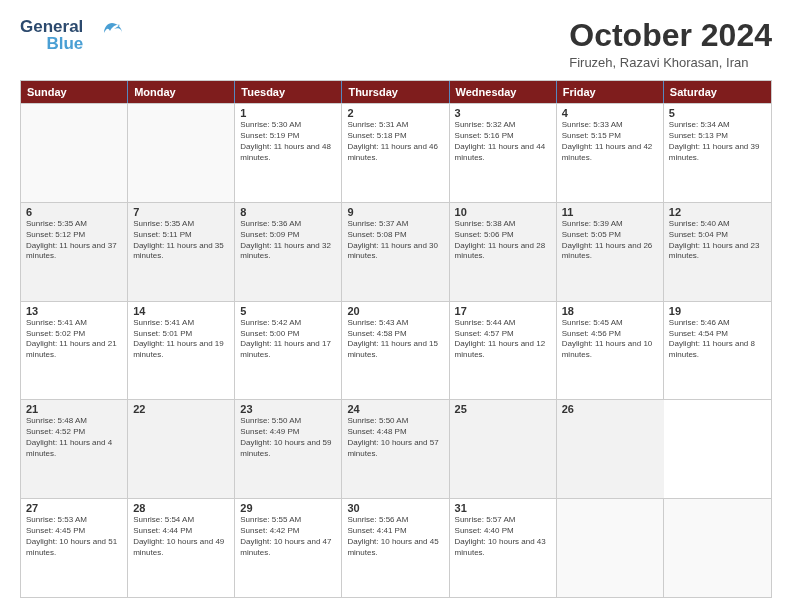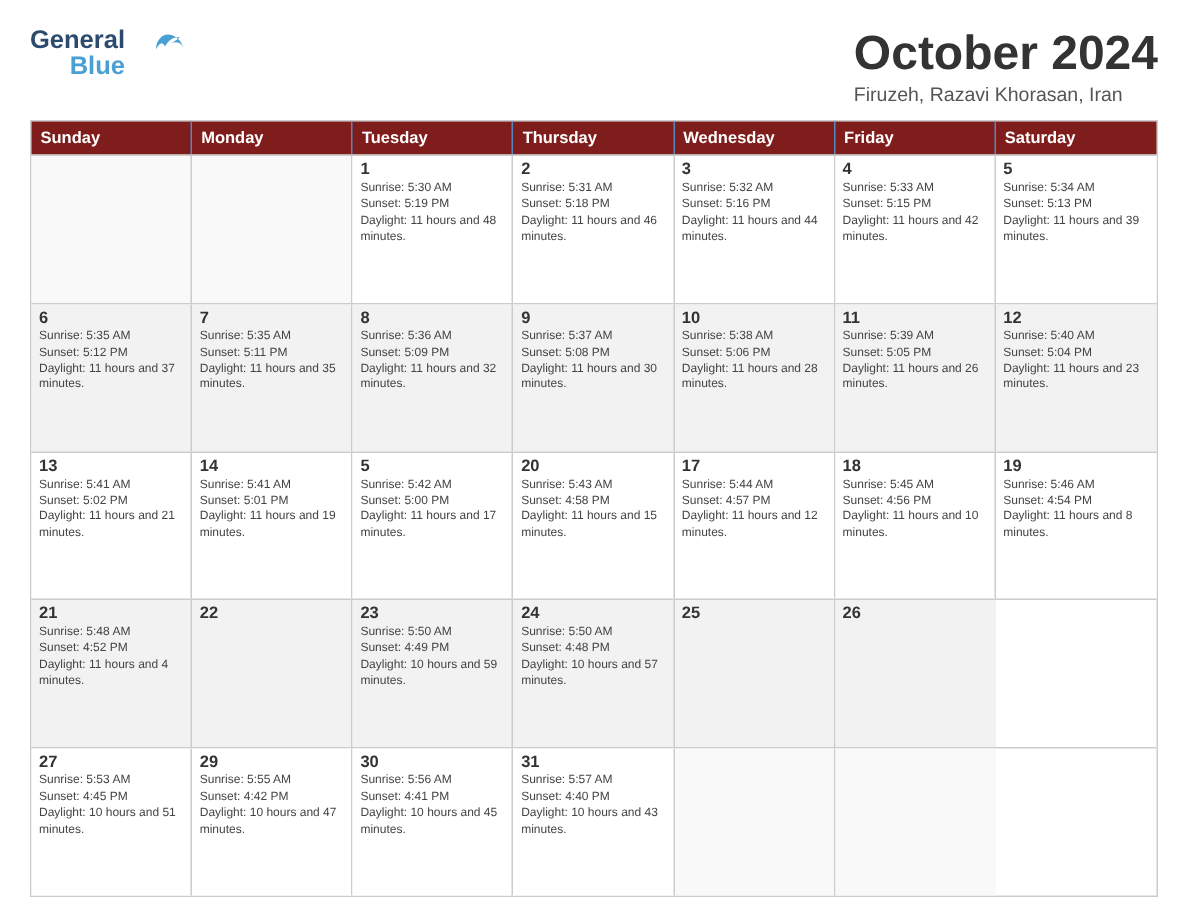--- a/index.html
+++ b/index.html
@@ -247,20 +247,24 @@
           <div class="cal-cell">
             <div class="cell-day">26</div>
           </div>
         </div>
         <div class="cal-row">
           <div class="cal-cell">
             <div class="cell-day">27</div>
             <div class="cell-info">Sunrise: 5:53 AM<br>Sunset: 4:45 PM<br>Daylight: 10 hours and 51 minutes.</div>
           </div>
           <div class="cal-cell">
+            <div class="cell-day">28</div>
+            <div class="cell-info">Sunrise: 5:54 AM<br>Sunset: 4:44 PM<br>Daylight: 10 hours and 49 minutes.</div>
+          </div>
+          <div class="cal-cell">
             <div class="cell-day">29</div>
             <div class="cell-info">Sunrise: 5:55 AM<br>Sunset: 4:42 PM<br>Daylight: 10 hours and 47 minutes.</div>
           </div>
           <div class="cal-cell">
             <div class="cell-day">30</div>
             <div class="cell-info">Sunrise: 5:56 AM<br>Sunset: 4:41 PM<br>Daylight: 10 hours and 45 minutes.</div>
           </div>
           <div class="cal-cell">
             <div class="cell-day">31</div>
             <div class="cell-info">Sunrise: 5:57 AM<br>Sunset: 4:40 PM<br>Daylight: 10 hours and 43 minutes.</div>

